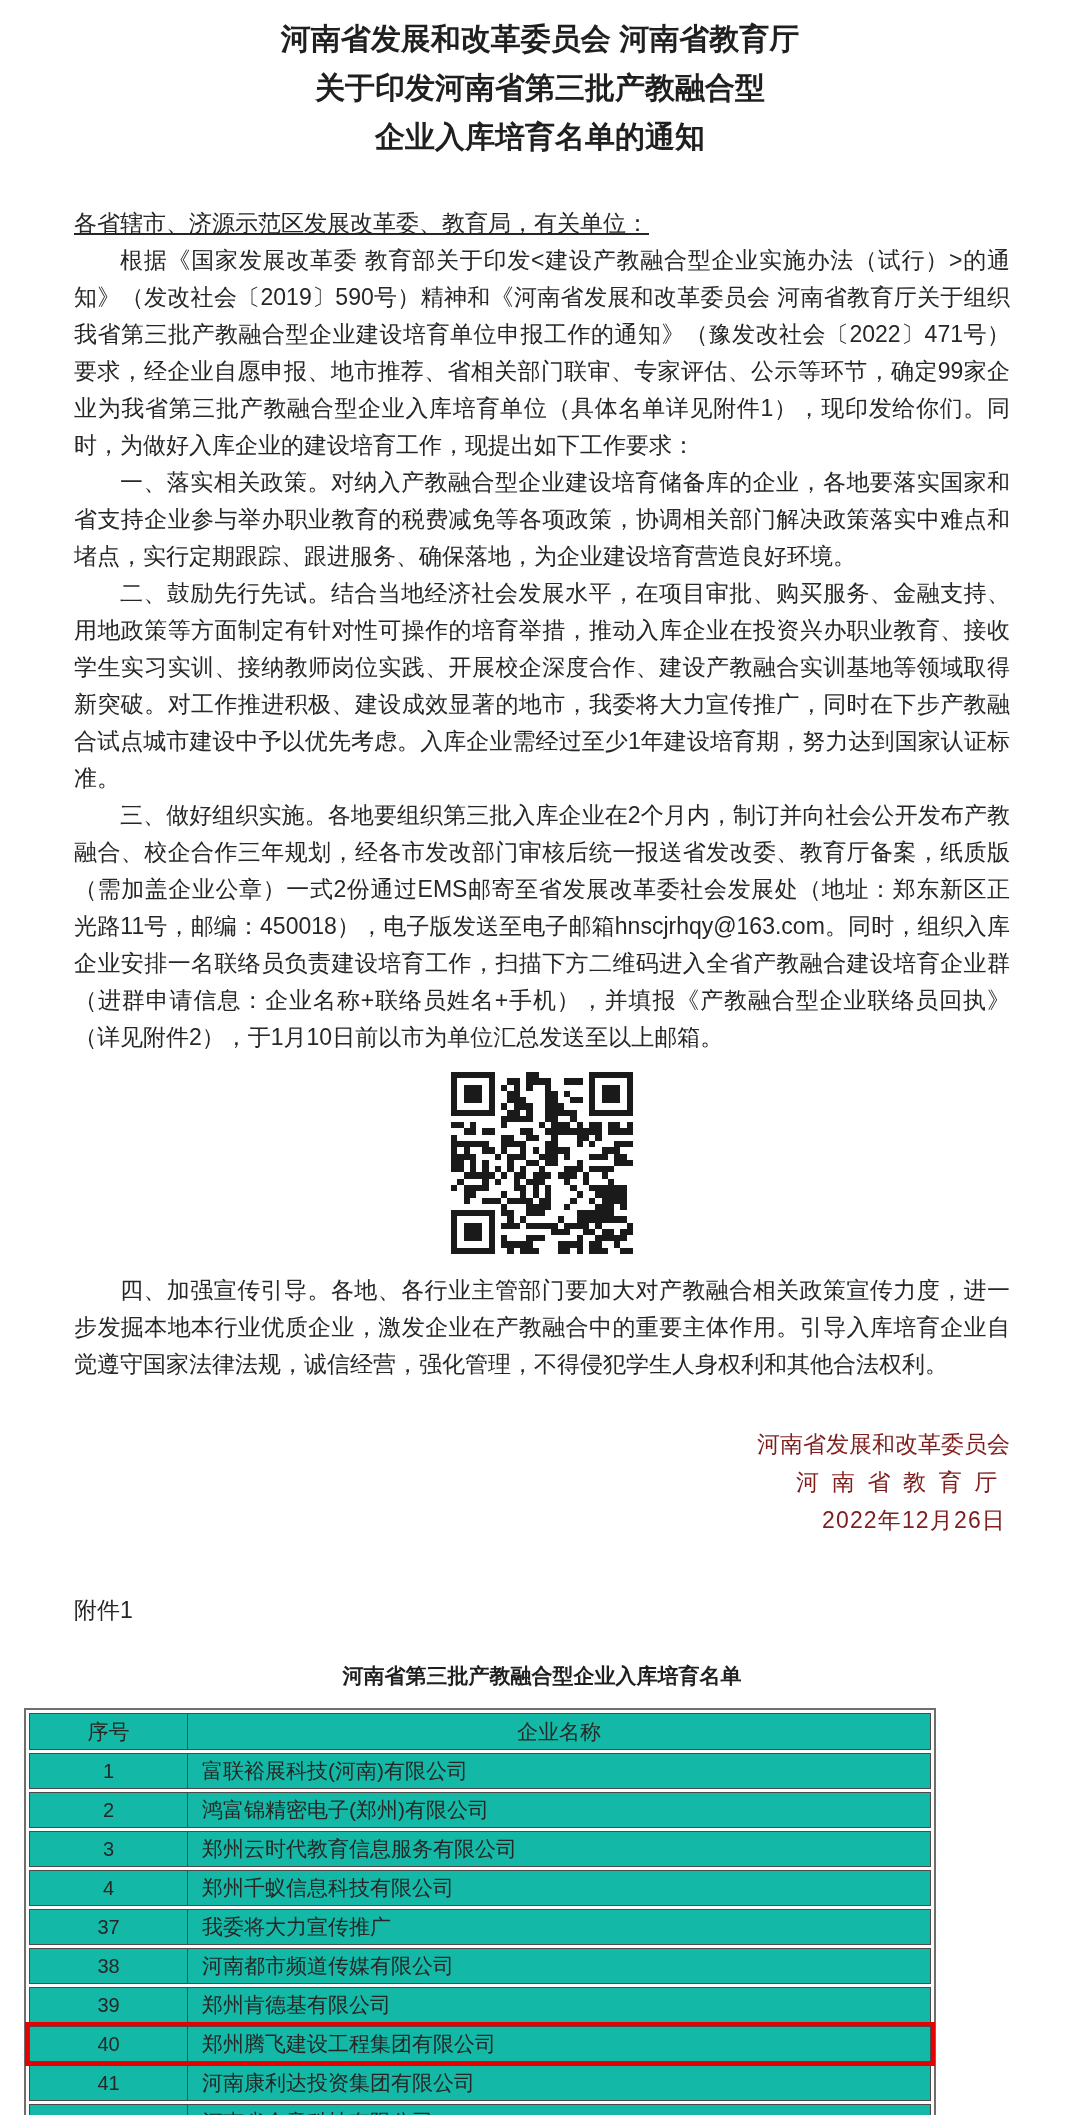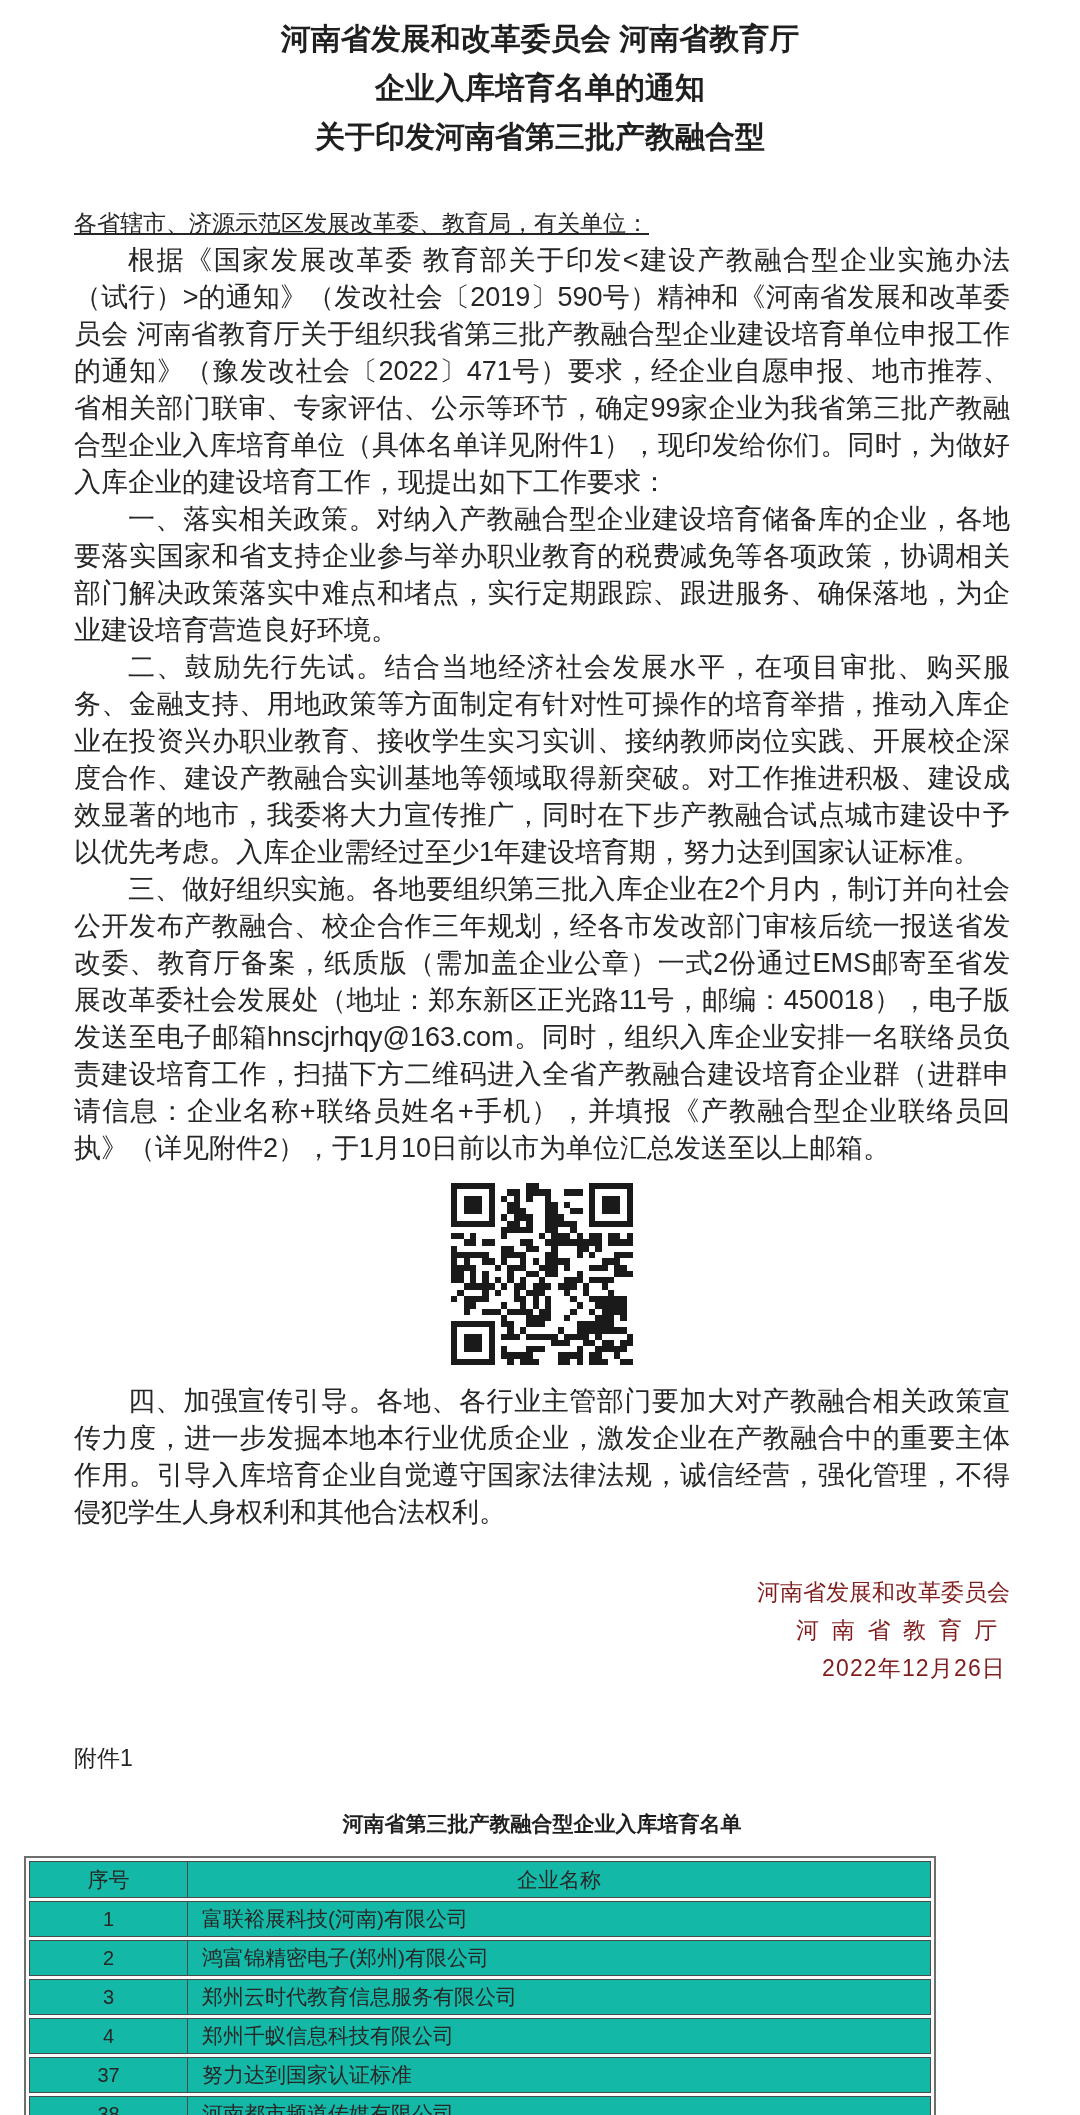--- a/index.html
+++ b/index.html
@@ -27,21 +27,21 @@
   .doc-body {
     padding: 0 70px 0 74px;
   }
   .salutation {
     margin-top: 44px;
     font-size: 23px;
     line-height: 37px;
     text-decoration: underline;
   }
   .para {
-    font-size: 27px;
+    font-size: 23px;
     line-height: 37px;
     text-align: justify;
     text-indent: 2em;
   }
   
   .qr-wrap {
     margin: 16px 0 14px 0;
     text-align: center;
   }
   .qr-wrap svg { display: inline-block; }
@@ -113,22 +113,22 @@
     box-shadow: 0 0 0 4px var(--highlight, #e60000);
   }
 </style>
 </head>
 <body>
 
 <div class="page">
 
   <div class="doc-title">
     <div>河南省发展和改革委员会  河南省教育厅</div>
+    <div>关于印发河南省第三批产教融合型</div>
     <div>企业入库培育名单的通知</div>
-    <div>关于印发河南省第三批产教融合型</div>
   </div>
 
   <div class="doc-body">
 
     <div class="salutation">各省辖市、济源示范区发展改革委、教育局，有关单位：</div>
 
     <div>
   <p class="para">根据《国家发展改革委 教育部关于印发&lt;建设产教融合型企业实施办法（试行）&gt;的通知》（发改社会〔2019〕590号）精神和《河南省发展和改革委员会 河南省教育厅关于组织我省第三批产教融合型企业建设培育单位申报工作的通知》（豫发改社会〔2022〕471号）要求，经企业自愿申报、地市推荐、省相关部门联审、专家评估、公示等环节，确定99家企业为我省第三批产教融合型企业入库培育单位（具体名单详见附件1），现印发给你们。同时，为做好入库企业的建设培育工作，现提出如下工作要求：</p>
 
   <p class="para">一、落实相关政策。对纳入产教融合型企业建设培育储备库的企业，各地要落实国家和省支持企业参与举办职业教育的税费减免等各项政策，协调相关部门解决政策落实中难点和堵点，实行定期跟踪、跟进服务、确保落地，为企业建设培育营造良好环境。</p>
@@ -604,21 +604,21 @@
     <div class="c-name">郑州云时代教育信息服务有限公司</div>
   </div>
 
   <div class="t-row">
     <div class="c-no">4</div>
     <div class="c-name">郑州千蚁信息科技有限公司</div>
   </div>
 
   <div class="t-row">
     <div class="c-no">37</div>
-    <div class="c-name">努力达到国家认证标准</div>
+    <div class="c-name">我委将大力宣传推广</div>
   </div>
 
   <div class="t-row">
     <div class="c-no">38</div>
     <div class="c-name">河南都市频道传媒有限公司</div>
   </div>
 
   <div class="t-row">
     <div class="c-no">39</div>
     <div class="c-name">郑州肯德基有限公司</div>

